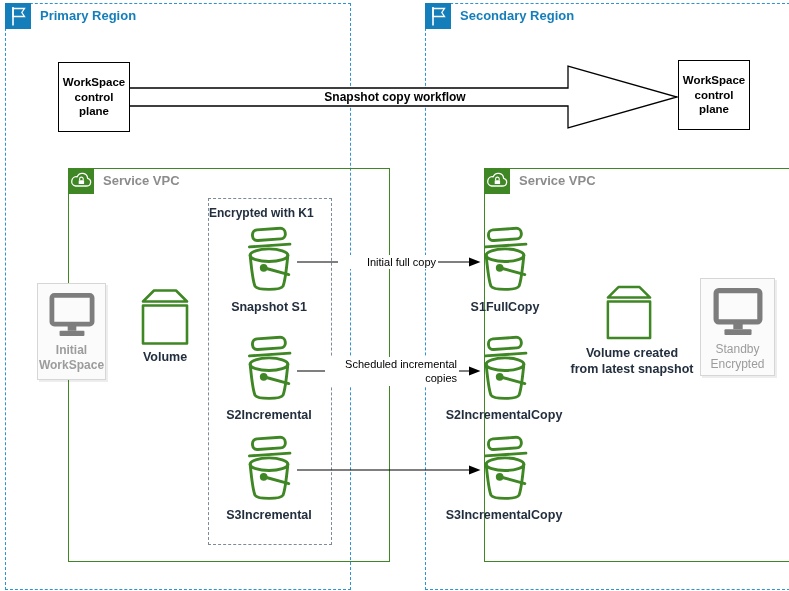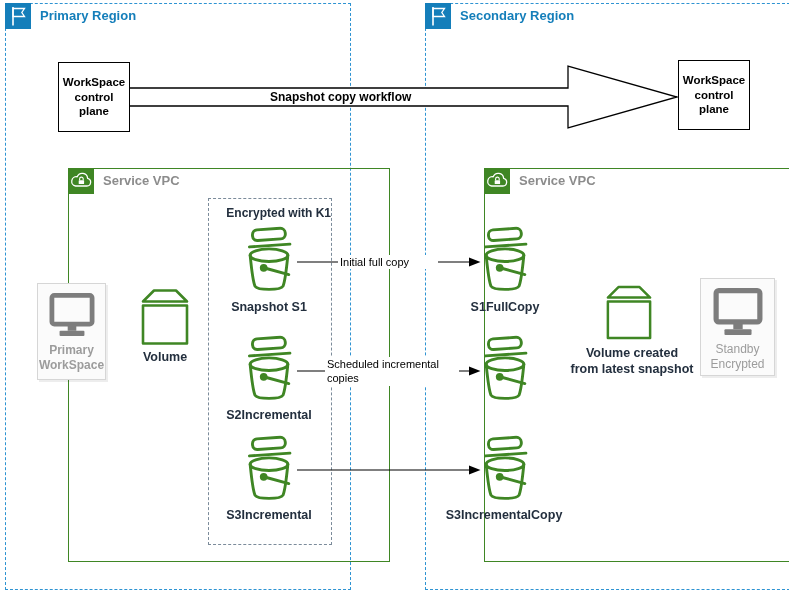--- a/index.html
+++ b/index.html
@@ -16,36 +16,36 @@
   .region-title{color:#147EBA;font-weight:bold;font-size:13px;margin:5px 0 0 9px;white-space:nowrap;}
 
   
   .vpc{position:absolute;border:1px solid #3F8624;z-index:2;background:transparent;margin-left:48px;}
   .vpc-head{position:absolute;left:-1px;top:-1px;display:flex;align-items:flex-start;}
   .vpc-icon{width:26px;height:26px;background:#3F8624;flex:0 0 auto;}
   .vpc-title{color:#8C8C8C;font-weight:bold;font-size:13px;margin:5px 0 0 9px;white-space:nowrap;}
 
   
   .encbox{position:absolute;border:1px dashed #7B8B9A;z-index:2;}
-  .enc-title{position:absolute;left:0;right:0;top:7px;text-align:right;color:#232F3E;font-weight:bold;font-size:12px;}
+  .enc-title{position:absolute;left:0;right:0;top:7px;text-align:left;color:#232F3E;font-weight:bold;font-size:12px;}
 
   
   .cpbox{position:absolute;width:70px;height:68px;border:1.5px solid #000;background:#fff;
          display:flex;align-items:center;justify-content:center;text-align:center;
          font-weight:bold;font-size:11.5px;line-height:1.3;color:#000;z-index:6;}
 
   .wscard{position:absolute;background:#FBFBFB;border:1px solid #D6D6D6;box-shadow:2px 2px 0 rgba(0,0,0,0.07);
           z-index:4;display:flex;flex-direction:column;align-items:center;}
   .wscard .mon{margin-top:9px;}
   .wslabel{color:#9C9C9C;font-size:12px;text-align:center;line-height:1.25;margin-top:6px;}
   .wslabel.bold{font-weight:bold;}
 
   .nodelabel{position:absolute;text-align:center;color:#232F3E;font-weight:bold;font-size:12.5px;line-height:1.25;z-index:4;}
-  .arrowlabel{position:absolute;text-align:left;color:#000;font-size:11px;line-height:1.3;background:#fff;z-index:6;padding:0 2px;}
-  .wfLabel{position:absolute;color:#000;font-weight:bold;font-size:12px;z-index:6;}
+  .arrowlabel{position:absolute;text-align:right;color:#000;font-size:11px;line-height:1.3;background:#fff;z-index:6;padding:0 2px;}
+  .wfLabel{position:absolute;text-align:center;color:#000;font-weight:bold;font-size:12px;z-index:6;}
 
   svg.connectors{position:absolute;left:0;top:0;z-index:5;pointer-events:none;}
   .icon-abs{position:absolute;z-index:4;}
 </style>
 </head>
 <body>
 
 <div class="canvas">
 
   <svg width="0" height="0" style="position:absolute" aria-hidden="true">
@@ -137,21 +137,21 @@
 control
 plane</div>
   <div class="cpbox preline" style="left:678px;top:60px;">WorkSpace
 control
 plane</div>
 
   <div class="wscard" style="left:37px;top:283px;width:67px;height:95px;">
     <svg class="mon" width="46" height="44" viewBox="0 0 48 46">
         <use href="#sym-monitor"></use>
       </svg>
-    <div class="wslabel bold preline">Primary
+    <div class="wslabel bold preline">Initial
 WorkSpace</div>
   </div>
 
   <div class="wscard" style="left:700px;top:278px;width:73px;height:96px;">
     <svg class="mon" width="50" height="48" viewBox="0 0 48 46">
         <use href="#sym-monitor"></use>
       </svg>
     <div class="wslabel preline">Standby
 Encrypted</div>
   </div>
@@ -183,20 +183,21 @@
   <div class="nodelabel" style="left:209px;top:508px;width:120px;">S3Incremental</div>
 
   <svg class="icon-abs" style="left:476px;top:226px;" width="58" height="70" viewBox="0 0 60 72">
       <use href="#sym-bucket"></use>
     </svg>
   <div class="nodelabel" style="left:440px;top:300px;width:130px;">S1FullCopy</div>
 
   <svg class="icon-abs" style="left:476px;top:335px;" width="58" height="70" viewBox="0 0 60 72">
       <use href="#sym-bucket"></use>
     </svg>
+  <div class="nodelabel" style="left:434px;top:408px;width:140px;">S2IncrementalCopy</div>
 
   <svg class="icon-abs" style="left:476px;top:435px;" width="58" height="70" viewBox="0 0 60 72">
       <use href="#sym-bucket"></use>
     </svg>
   <div class="nodelabel" style="left:434px;top:508px;width:140px;">S3IncrementalCopy</div>
 
   <svg class="connectors" width="789" height="591">
     <g>
       <path d="M128 88 L568 88 L568 66 L677 97 L568 128 L568 106 L128 106" fill="#ffffff" stroke="#000" stroke-width="1.3" stroke-linejoin="miter"></path>
     </g>

